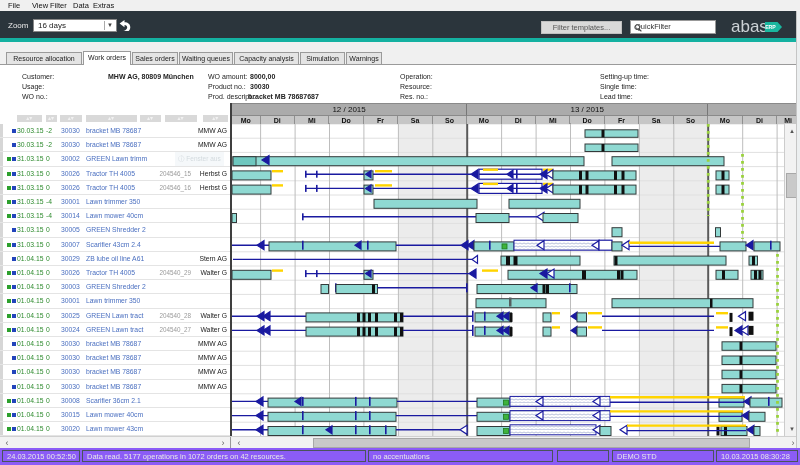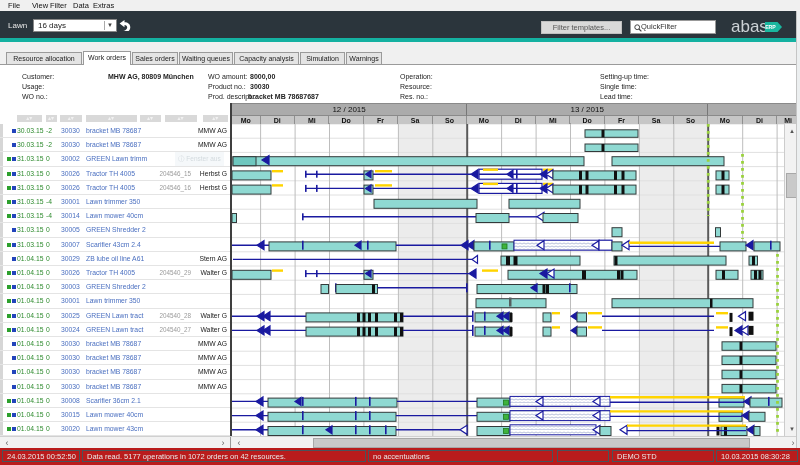--- a/index.html
+++ b/index.html
@@ -8,21 +8,21 @@
 .abs { position:absolute; }
 
 #menubar { left:0; top:0; width:800px; height:11px; background:#f0f0f0; font-size:7.5px; color:#111; }
 #menubar span { position:absolute; top:1px; }
 
 #toolbar { left:0; top:11px; width:800px; height:27px; background:#2b353c; }
 #toolbar .lbl { position:absolute; color:#e8e8e8; font-size:8px; }
 #zoomsel { position:absolute; left:33px; top:8px; width:84px; height:13px; background:#fff; border:1px solid #888; font-size:8px; color:#222; line-height:11px; padding-left:4px; }
 #zoomsel .arr { position:absolute; right:1px; top:1px; width:11px; height:9px; border-left:1px solid #aaa; font-size:6px; color:#444; text-align:center; line-height:9px; }
 #ftbtn { position:absolute; left:541px; top:10px; width:81px; height:13px; background:#d9d9d9; border:1px solid #c0c0c0; color:#555; font-size:7.5px; text-align:center; line-height:11px; }
-#qf { position:absolute; left:630px; top:9px; width:86px; height:14px; background:#fff; border:1px solid #999; font-size:7.5px; color:#333; line-height:12px; padding-left:10px; }
+#qf { position:absolute; left:630px; top:9px; width:86px; height:14px; background:#fff; border:1px solid #999; font-size:7.5px; color:#333; line-height:12px; padding-left:4px; }
 #logo { position:absolute; left:731px; top:6px; color:#ccd2d6; font-size:17px; font-weight:normal; letter-spacing:0px;text-align:center; }
 #tealline { left:0; top:38px; width:800px; height:4px; background:#14b1a1; }
 
 #tabs { left:0; top:51px; width:800px; height:14px; font-size:7px; }
 .tab { position:absolute; top:1px; height:13px; background:#e4e4e4; border:1px solid #9a9a9a; border-bottom:none; color:#222; text-align:center; line-height:12px; }
 .tab.active { background:#fff; top:0; height:14px; z-index:3; }
 #tabline { left:0; top:64px; width:800px; height:1px; background:#9a9a9a; }
 
 #info { left:0; top:65px; width:800px; height:38px; background:#fff; font-size:7px; color:#222; }
 #info .lb { position:absolute; }
@@ -39,35 +39,35 @@
 .trow .no { position:absolute; left:61px; color:#4a6fc0; }
 .trow .ds { position:absolute; left:86px; color:#4a6fc0; }
 .trow .oid { position:absolute; right:41px; color:#9a9a9a; font-size:6.3px; }
 .trow .cu { position:absolute; right:5px; color:#222; }
 
 #ghead { position:absolute; left:232px; top:0; width:620px; height:21px; }
 #gbody { position:absolute; left:232px; top:21px; width:568px; height:313px; }
 
 #hscroll { left:0; top:436px; width:800px; height:12px; background:#f0f0f0; border-top:1px solid #d0d0d0; }
 
-#status { left:0; top:448px; width:800px; height:17px; background:#b91c1c; color:#e8e8e8; font-size:7.5px; }
+#status { left:0; top:448px; width:800px; height:17px; background:#8b5cf6; color:#e8e8e8; font-size:7.5px; }
 #status .seg { position:absolute; top:2px; height:12px; line-height:12px; padding-left:4px; border:1px solid #49545b; }
 </style>
 </head>
 <body>
 <div id="app">
   <div class="abs" id="menubar">
     <span style="left:8px">File</span>
       <span style="left:32px">View</span>
       <span style="left:50px">Filter</span>
       <span style="left:73px">Data</span>
       <span style="left:93px">Extras</span>
   </div>
   <div class="abs" id="toolbar">
-    <span class="lbl" style="left:8px;top:10px">Lawn</span>
+    <span class="lbl" style="left:8px;top:10px">Zoom</span>
     <div id="zoomsel">16 days<span class="arr">▼</span></div>
     <svg style="position:absolute;left:119px;top:9px" width="12" height="11" viewBox="0 0 12 11">
         <path d="M5.5 0 L5.5 2.2 C9 2.2 11.3 4.2 11.3 7.2 C11.3 9.2 10.2 10.4 9.6 10.9 L4.4 10.9 C6.8 10.2 8.2 9 8.2 7.4 C8.2 5.8 7.2 5 5.5 4.9 L5.5 7.2 L0.6 3.6 Z" fill="#fff"></path>
       </svg>
     <div id="ftbtn">Filter templates...</div>
     <div id="qf"><svg style="position:absolute;left:3px;top:3px" width="8" height="8" viewBox="0 0 8 8">
           <circle cx="3.2" cy="3.2" r="2.4" fill="none" stroke="#444" stroke-width="1"></circle>
           <line x1="5" y1="5" x2="7.4" y2="7.4" stroke="#444" stroke-width="1.2"></line>
         </svg>QuickFilter</div>
     <div id="logo">abas</div>

